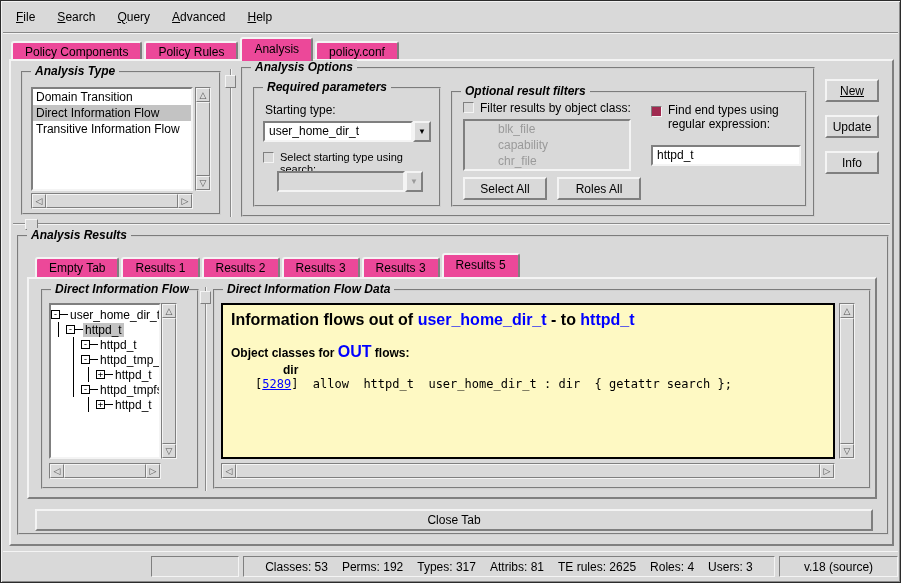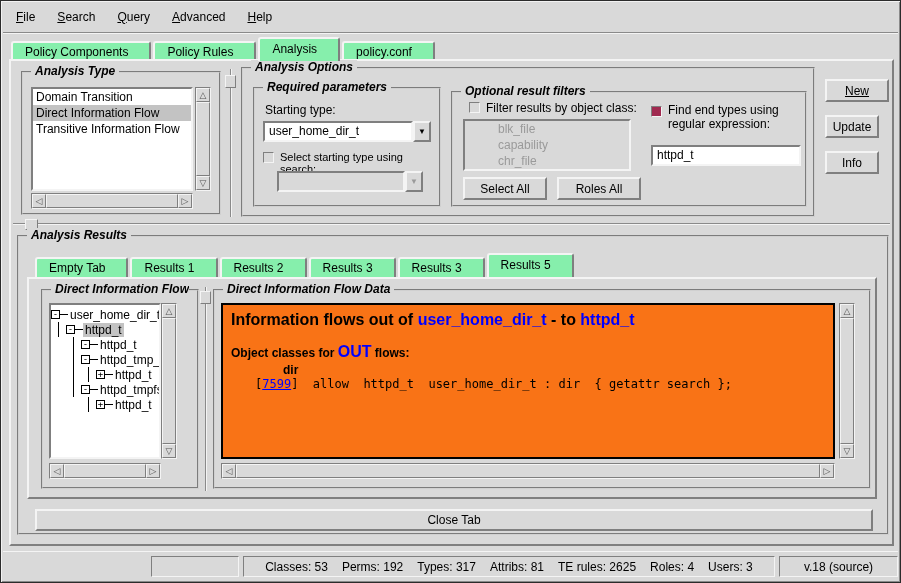--- a/index.html
+++ b/index.html
@@ -48,22 +48,22 @@
   
   .menubar { position:absolute; left:4px; top:3px; height:26px; display:flex; align-items:center; }
   .menu-item { padding:4px 11px 4px 11px; white-space:nowrap; }
   .menu-item u { text-decoration:underline; }
   .menu-sep { position:absolute; left:2px; right:2px; top:31px; height:2px;
     border-top:1px solid #8a8a8a; border-bottom:1px solid #f4f4f4; }
   
   .tabs-row { position:absolute; display:flex; align-items:flex-end; }
   .main-tabs { left:10px; top:36px; height:24px; }
   .tab {
-    position:relative; height:20px; padding:2px 21px 0 12px;
-    background:#86efac;
+    position:relative; height:20px; padding:2px 12px 0 12px;
+    background:#ec4899;
     border-top:2px solid #f4f4f4; border-left:2px solid #f4f4f4; border-right:2px solid #7f7f7f;
     border-top-left-radius:3px; border-top-right-radius:3px;
     margin-right:2px; white-space:nowrap; z-index:1;
   }
   .tab.active { height:24px; padding-top:3px; z-index:3; }
   
   .page {
     position:absolute; left:8px; top:58px; width:885px; height:487px;
     background:#d9d9d9; z-index:2;
     border-top:2px solid #f4f4f4; border-left:2px solid #f4f4f4;
@@ -121,21 +121,21 @@
   .tree { background:#fff; overflow:hidden; padding-top:2px; }
   .tree-row { display:flex; align-items:center; height:15px; white-space:nowrap; }
   .guide { width:15px; height:15px; flex:0 0 auto; }
   .guide.line { background:linear-gradient(#000,#000) no-repeat 7px 0 / 1px 100%; }
   .expander { width:9px; height:9px; flex:0 0 auto; border:1px solid #000; background:#fff;
     font-size:9px; line-height:7px; text-align:center; font-family:"DejaVu Sans Mono",monospace; }
   .hdash { width:8px; height:1px; background:#000; flex:0 0 auto; }
   .tree-label { padding:0 2px; }
   .tree-label.selected { background:#c3c3c3; }
   
-  .result-textarea { position:absolute; background:#f97316; border:2px solid #000; overflow:hidden; padding:6px 8px; }
+  .result-textarea { position:absolute; background:#fef9c3; border:2px solid #000; overflow:hidden; padding:6px 8px; }
   .res-heading { font-size:16px; font-weight:bold; }
   .res-heading .type { color:#0000ff; }
   .res-sub { margin-top:14px; font-size:12px; font-weight:bold; }
   .res-sub .flow { color:#0000ff; font-size:16px; }
   .res-objclass { margin-top:2px; margin-left:52px; font-weight:bold; font-size:12px; }
   .res-rule { margin-left:24px; font-family:"DejaVu Sans Mono", monospace; font-size:12px; white-space:pre; }
   .res-rule a { color:#0000ff; text-decoration:underline; }
   
   .statusbar { position:absolute; left:2px; right:2px; bottom:2px; height:29px;
     border-top:1px solid #f4f4f4; background:#d9d9d9; }
@@ -206,40 +206,40 @@
           <span style="font-size:11px;">Select starting type using search:</span>
         </div>
         <div class="combo disabled abs" style="left:22px; top:82px; width:146px; height:21px;">
           <div class="field"></div>
           <div class="arrow">▼</div>
         </div>
       </div>
 
       <div class="labelframe" style="left:208px; top:22px; width:356px; height:116px;">
         <span class="legend">Optional result filters</span>
-        <div class="chk-row" style="left:16px; top:8px;justify-content:center;">
+        <div class="chk-row" style="left:10px; top:8px;justify-content:center;">
           <span class="checkbox" style="margin-top:1px;"></span>
           <span>Filter results by object class:</span>
         </div>
         <div class="listbox disabled sunken abs" style="left:10px; top:26px; width:168px; height:52px;">
           <div class="row">blk_file</div>
           <div class="row">capability</div>
           <div class="row">chr_file</div>
         </div>
         <div class="btn abs" style="left:10px; top:84px; width:84px; height:23px;">Select All</div>
         <div class="btn abs" style="left:104px; top:84px; width:84px; height:23px;">Roles All</div>
         <div class="chk-row" style="left:198px; top:10px; width:152px;">
           <span class="checkbox checked" style="margin-top:3px;"></span>
           <span>Find end types using regular expression:</span>
         </div>
         <div class="entry abs" style="left:198px; top:52px; width:150px; height:21px;">httpd_t</div>
       </div>
     </div>
 
-    <div class="btn abs" style="left:814px; top:18px; width:64px; height:23px;text-decoration:underline;">New</div>
+    <div class="btn abs" style="left:814px; top:18px; width:54px; height:23px;text-decoration:underline;">New</div>
     <div class="btn abs" style="left:814px; top:54px; width:54px; height:23px;">Update</div>
     <div class="btn abs" style="left:814px; top:90px; width:54px; height:23px;">Info</div>
 
     <div class="sash-h" style="left:2px; top:162px; width:877px;"></div>
     <div class="sash-handle" style="left:14px; top:158px; width:13px; height:11px;"></div>
 
     <div class="labelframe" style="left:6px; top:174px; width:872px; height:300px;">
       <span class="legend">Analysis Results</span>
 
       <div class="tabs-row" style="left:16px; top:16px; height:24px;">
@@ -319,21 +319,21 @@
 
         <div class="sash-v" style="left:176px; top:8px; height:204px;"></div>
         <div class="sash-handle" style="left:171px; top:12px; width:11px; height:13px;"></div>
 
         <div class="labelframe" style="left:184px; top:10px; width:658px; height:200px;">
           <span class="legend">Direct Information Flow Data</span>
           <div class="result-textarea" style="left:6px; top:12px; width:614px; height:156px;">
             <div class="res-heading"><span>Information flows out of </span><span class="type">user_home_dir_t</span><span> - to </span><span class="type">httpd_t</span></div>
             <div class="res-sub"><span>Object classes for </span><span class="flow">OUT</span><span> flows:</span></div>
             <div class="res-objclass">dir</div>
-            <div class="res-rule"><span>[</span><a href="#">7599</a><span>]</span><span>  allow  httpd_t  user_home_dir_t : dir  { getattr search };</span></div>
+            <div class="res-rule"><span>[</span><a href="#">5289</a><span>]</span><span>  allow  httpd_t  user_home_dir_t : dir  { getattr search };</span></div>
           </div>
           <div class="sb-v abs" style="left:624px; top:12px; width:16px; height:156px;">
             <div class="sb-btn">△</div>
             <div class="sb-thumb"></div>
             <div class="sb-btn">▽</div>
           </div>
           <div class="sb-h abs" style="left:6px; top:172px; width:614px; height:16px;">
             <div class="sb-btn">◁</div>
             <div class="sb-thumb"></div>
             <div class="sb-btn">▷</div>

